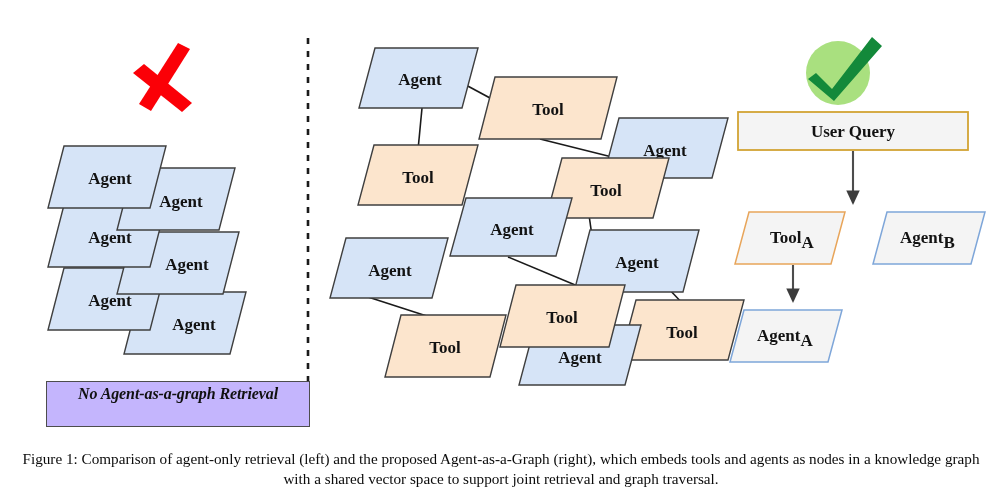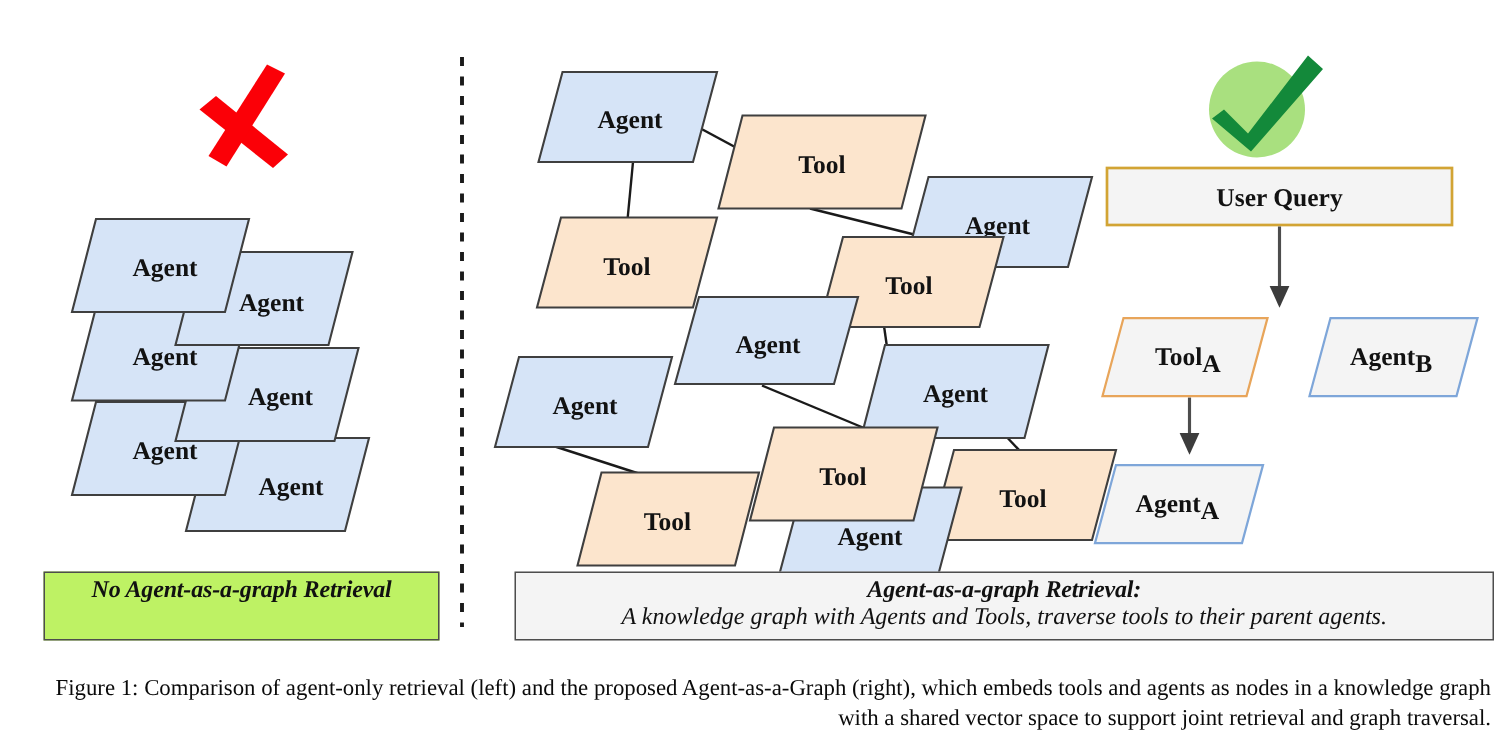--- a/index.html
+++ b/index.html
@@ -34,41 +34,41 @@
     position:absolute;
     box-sizing:border-box;
     border:1px solid #4d4d4d;
     text-align:center;
     font-family:"Liberation Serif", serif;
     font-style:italic;
     line-height:1.12;
     color:#111111;
   }
   #left-caption{
-    left:29px;top:381px;width:264px;height:46px;
-    background:#bef264;
+    left:46px;top:381px;width:264px;height:46px;
+    background:#c4b5fd;
     padding-top:3px;
   }
   #right-caption{
     left:343px;top:381px;width:653px;height:46px;
     background:#f4f4f4;
     padding-top:3px;
   }
   .caption-title{font-weight:bold;font-size:16px;display:block;letter-spacing:-0.1px;}
   .caption-sub{font-weight:normal;font-size:15.5px;display:block;}
   #right-caption .caption-sub{font-size:16px;}
 
   
   #figcaption{
     position:absolute;left:8px;top:449px;width:986px;
     font-family:"Liberation Serif", serif;
     font-size:15.2px;
     line-height:1.30;
     color:#0a0a0a;
-    text-align:right;
+    text-align:center;
   }
 </style>
 </head>
 <body>
 
 <div id="figure">
 
   <svg id="canvas" viewBox="0 0 1002 438">
     <defs>
       <marker id="arrowhead" markerWidth="9" markerHeight="9" refX="6" refY="3.2" orient="auto" markerUnits="strokeWidth">
@@ -215,20 +215,16 @@
         <polygon points="744,310 842,310 828,362 730,362" fill="#f4f4f4" stroke="#7ea6d9" stroke-width="1.5"></polygon>
         <text class="node-label" x="757" y="341"><tspan>Agent</tspan><tspan class="sub" dy="5">A</tspan></text>
       </g>
     </g>
   </svg>
 
   <div class="caption-box" id="left-caption">
     <span class="caption-title">No Agent-as-a-graph Retrieval</span>
   </div>
 
-  <div class="caption-box" id="right-caption">
-    <span class="caption-title">Agent-as-a-graph Retrieval:</span>
-    <span class="caption-sub">A knowledge graph with Agents and Tools, traverse tools to their parent agents.</span>
-  </div>
 
   <div id="figcaption">Figure 1: Comparison of agent-only retrieval (left) and the proposed Agent-as-a-Graph (right), which embeds tools and agents as nodes in a knowledge graph with a shared vector space to support joint retrieval and graph traversal.</div>
 
 </div>
 
 </body></html>

